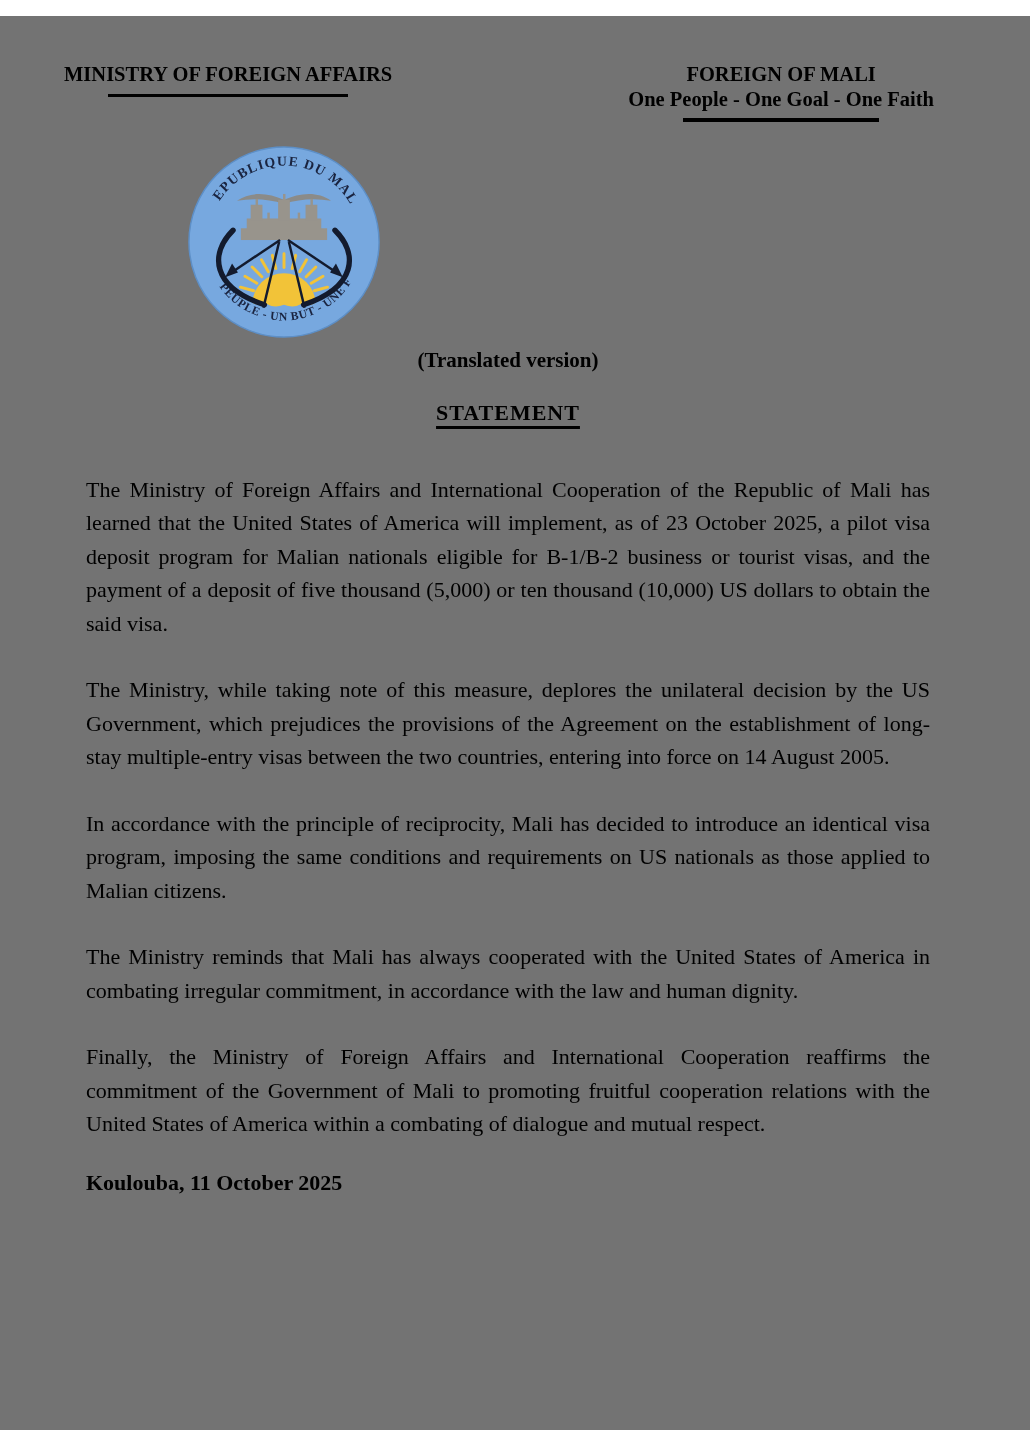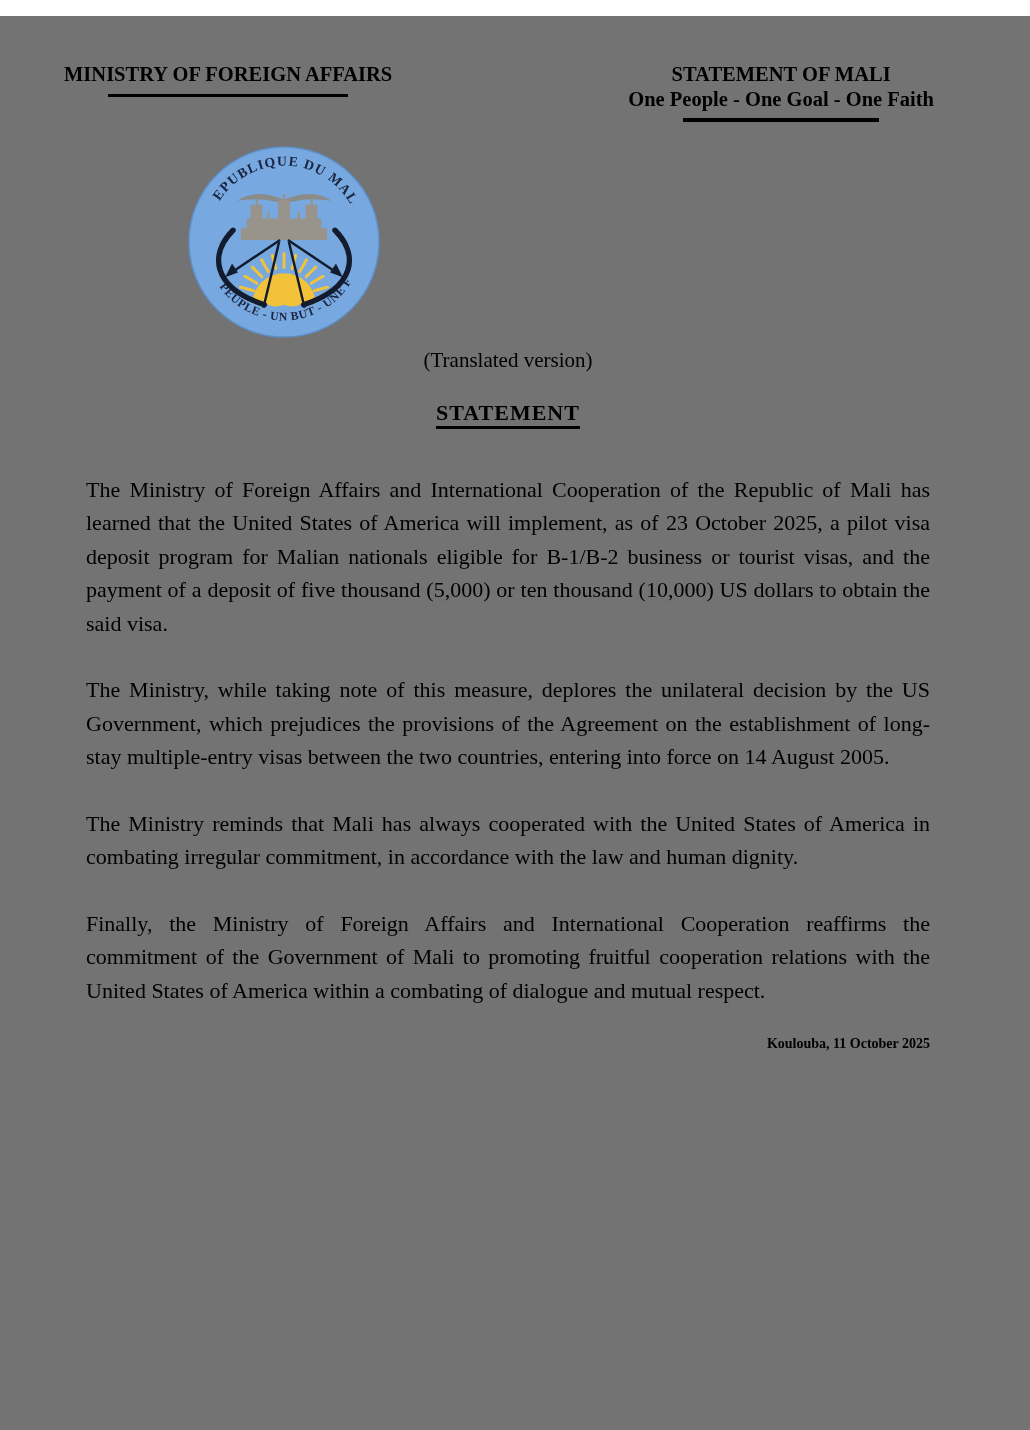--- a/index.html
+++ b/index.html
@@ -41,21 +41,21 @@
     top: 128px;
     width: 196px;
     height: 196px;
   }
   .emblem svg { width: 100%; height: 100%; display: block; }
   
   .doc-column { margin: 0 100px 0 86px; }
   .subtitle {
     margin-top: 226px;
     text-align: center;
-    font-weight: normal;
+    font-weight: bold;
     font-size: 21px;
     line-height: 25px;
   }
   .doc-title {
     margin-top: 27px;
     text-align: center;
     font-weight: bold;
     font-size: 22px;
     letter-spacing: 1px;
     text-decoration: underline;
@@ -67,37 +67,36 @@
   .body-text p {
     font-size: 22px;
     line-height: 33.5px;
     text-align: justify;
     margin-bottom: 33px;
   }
   .body-text p:last-child { margin-bottom: 0; }
   
   .signoff {
     margin-top: 29px;
-    text-align: right;
     font-weight: bold;
-    font-size: 14px;
+    font-size: 22px;
   }
 </style>
 </head>
 <body>
 
 <div class="page">
 
   <div class="letterhead">
     <div class="lh-block">
       <div class="lh-line">MINISTRY OF FOREIGN AFFAIRS</div>
       <div class="lh-rule left-rule"></div>
     </div>
     <div class="lh-block">
-      <div class="lh-line">STATEMENT OF MALI</div>
+      <div class="lh-line">FOREIGN OF MALI</div>
       <div class="lh-line">One People - One Goal - One Faith</div>
       <div class="lh-rule right-rule"></div>
     </div>
   </div>
 
   <div class="emblem">
     <svg viewBox="0 0 200 200" xmlns="http://www.w3.org/2000/svg">
       <circle cx="100" cy="100" r="97" fill="#77A8DF" stroke="#5D8FC7" stroke-width="1.5"></circle>
 
       <path id="arcTop" d="M 32.5,61 A 78,78 0 0 1 167.5,61" fill="none"></path>
@@ -152,20 +151,21 @@
     </svg>
   </div>
 
   <div class="doc-column">
     <div class="subtitle">(Translated version)</div>
     <div class="doc-title">STATEMENT</div>
 
     <div class="body-text">
       <p>The Ministry of Foreign Affairs and International Cooperation of the Republic of Mali has learned that the United States of America will implement, as of 23 October 2025, a pilot visa deposit program for Malian nationals eligible for B-1/B-2 business or tourist visas, and the payment of a deposit of five thousand (5,000) or ten thousand (10,000) US dollars to obtain the said visa.</p>
       <p>The Ministry, while taking note of this measure, deplores the unilateral decision by the US Government, which prejudices the provisions of the Agreement on the establishment of long-stay multiple-entry visas between the two countries, entering into force on 14 August 2005.</p>
+      <p>In accordance with the principle of reciprocity, Mali has decided to introduce an identical visa program, imposing the same conditions and requirements on US nationals as those applied to Malian citizens.</p>
       <p>The Ministry reminds that Mali has always cooperated with the United States of America in combating irregular commitment, in accordance with the law and human dignity.</p>
       <p>Finally, the Ministry of Foreign Affairs and International Cooperation reaffirms the commitment of the Government of Mali to promoting fruitful cooperation relations with the United States of America within a combating of dialogue and mutual respect.</p>
     </div>
 
     <div class="signoff">Koulouba, 11 October 2025</div>
   </div>
 
 </div>
 
 </body></html>

